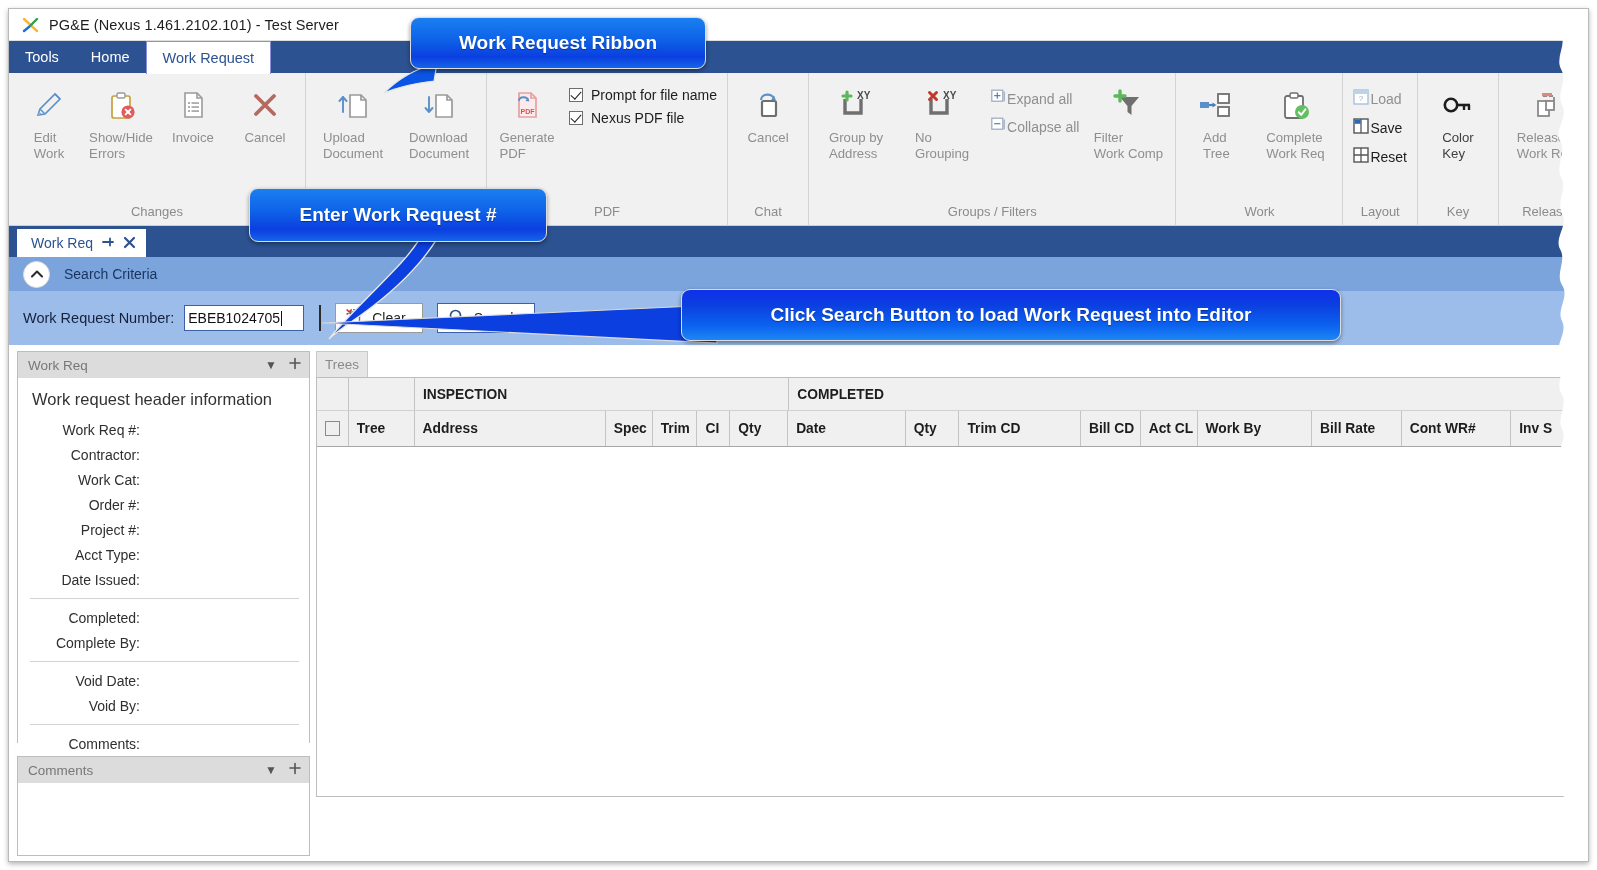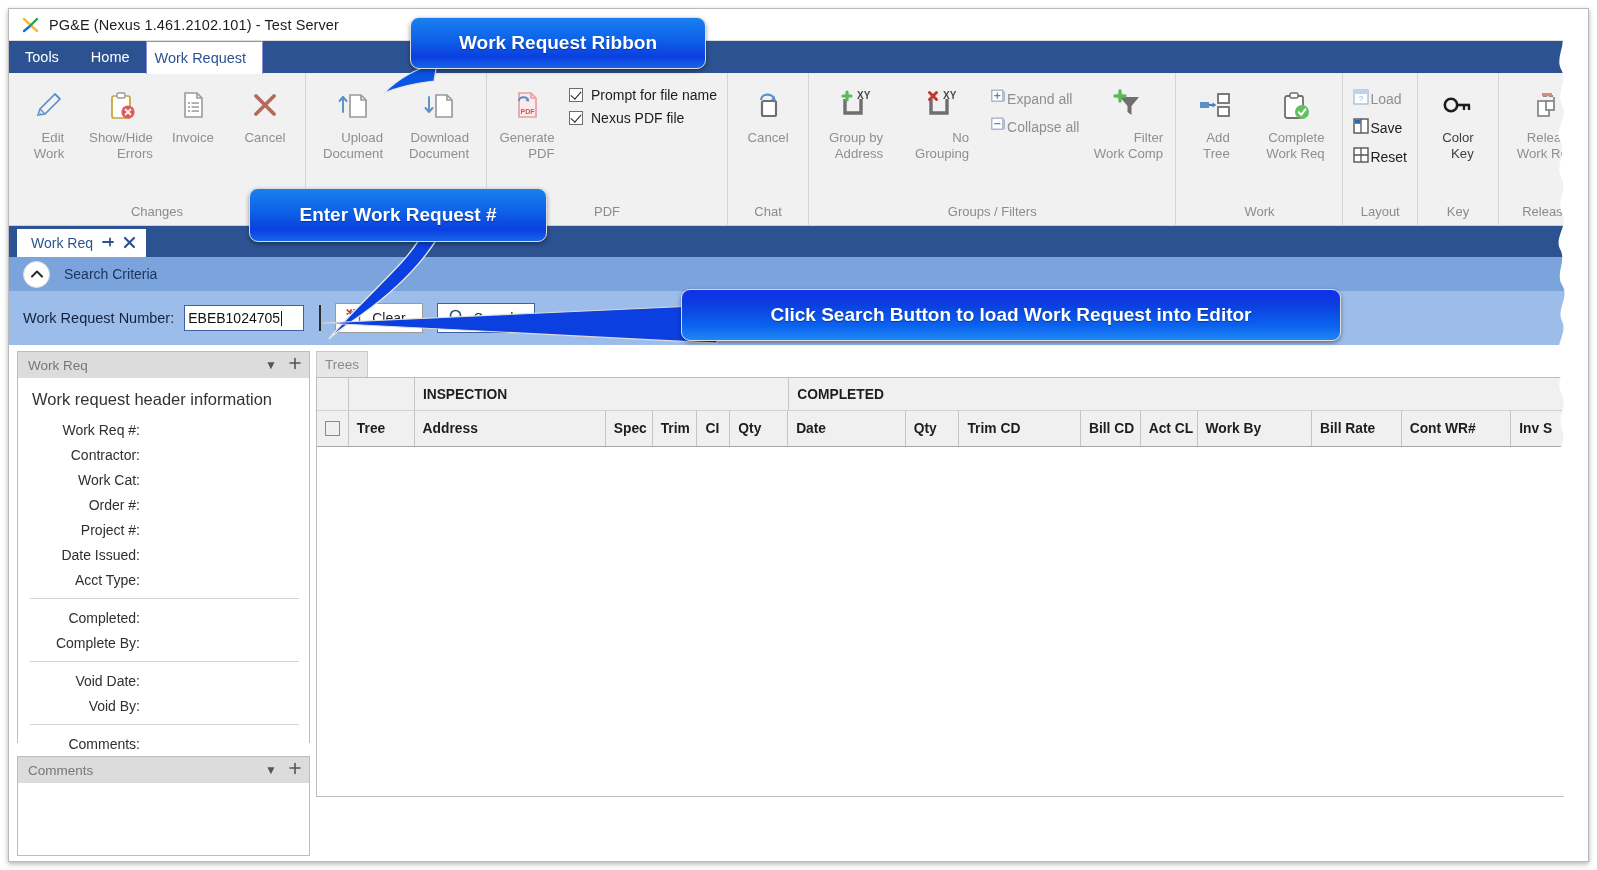--- a/index.html
+++ b/index.html
@@ -53,21 +53,21 @@
     padding: 0 16px;
     font-size: 14.5px; color: #ffffff;
     cursor: default;
     white-space: nowrap;
   }
   .tab.active {
     background: #ffffff; color: #2d5291;
     border: 1px solid #8a8fd8;
     border-bottom: none;
     margin: 0 0 -1px 0;
-    position: relative; z-index: 3; padding-left: 8px;
+    position: relative; z-index: 3;
   }
 
   
   .ribbon {
     position: absolute; left: 0; top: 64px;
     width: 1581px; height: 153px;
     background: #f1f1f1;
     border-bottom: 1px solid #cfcfcf;
   }
   .ribbon-inner { display: flex; height: 153px; align-items: stretch; }
@@ -86,21 +86,21 @@
   }
   .rbtn {
     display: flex; flex-direction: column; align-items: center;
     width: 72px; padding: 3px 2px 0 2px;
     cursor: default;
   }
   .rbtn.wide { width: 86px; }
   .rbtn .ico { height: 46px; display: flex; align-items: center; justify-content: flex-end; }
   .rbtn .lbl {
     font-size: 13.2px; color: #8f8f8f; line-height: 15.5px;
-    text-align: right; white-space: pre-line; margin-top: 2px;
+    text-align: left; white-space: pre-line; margin-top: 2px;
   }
   .rbtn.enabled .lbl { color: #3f3f3f; }
 
   
   .chkcol { display: flex; flex-direction: column; justify-content: flex-start; padding: 8px 6px 0 6px; gap: 7px; }
   .chkrow { display: flex; align-items: center; gap: 8px; }
   .chkbox {
     width: 14px; height: 14px; border: 1px solid #6d6d6d; background: #fff;
     position: relative; flex: 0 0 auto;
   }
@@ -660,25 +660,25 @@
           </div>
           <div class="field-row">
             <span class="field-label">Order #:</span>
             <span class="field-val"></span>
           </div>
           <div class="field-row">
             <span class="field-label">Project #:</span>
             <span class="field-val"></span>
           </div>
           <div class="field-row">
+            <span class="field-label">Acct Type:</span>
+            <span class="field-val"></span>
+          </div>
+          <div class="field-row">
             <span class="field-label">Date Issued:</span>
-            <span class="field-val"></span>
-          </div>
-          <div class="field-row">
-            <span class="field-label">Acct Type:</span>
             <span class="field-val"></span>
           </div>
 
           <div class="sep"></div>
 
           <div class="field-row">
             <span class="field-label">Completed:</span>
             <span class="field-val"></span>
           </div>
           <div class="field-row">

